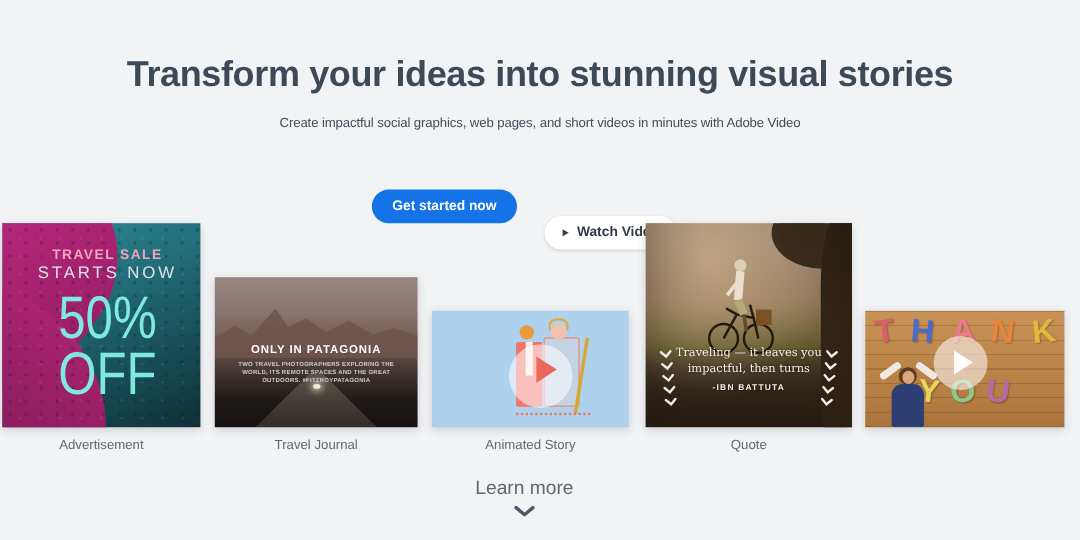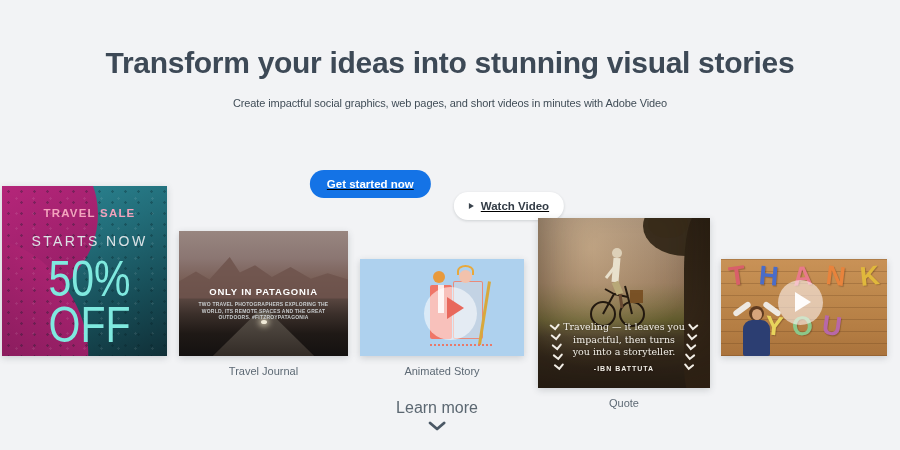--- a/index.html
+++ b/index.html
@@ -5,22 +5,22 @@
   * { margin:0; padding:0; box-sizing:border-box; }
   html,body { width:900px; height:450px; }
   body { font-family:"Liberation Sans", sans-serif; }
   .page { position:relative; width:900px; height:450px; background:#f2f3f5; overflow:hidden; }
 
   
   .headline { position:absolute; top:46px; left:0; width:100%; text-align:center;
     font-size:30px; font-weight:bold; color:#3d4956; letter-spacing:-0.3px; }
   .subtitle { position:absolute; top:97px; left:0; width:100%; text-align:center;
     font-size:11px; color:#414d57; letter-spacing:-0.1px; }
-  .cta-row { position:absolute; top:148px; left:437px; transform:translateX(-50%);
-    display:flex; gap:23px; align-items:center;text-decoration:underline; }
+  .cta-row { position:absolute; top:136px; left:437px; transform:translateX(-50%);
+    display:flex; gap:23px; align-items:center; }
   .btn { height:28px; border:none; border-radius:14px; display:flex; align-items:center;
     font-family:"Liberation Sans", sans-serif; font-size:11.5px; font-weight:bold; cursor:pointer; }
   .btn-primary { background:#1473e6; color:#ffffff; padding:0 17px; }
   .btn-secondary { background:#ffffff; color:#333c46; padding:10px 15px;
     box-shadow:0 1px 3px rgba(20,30,40,.16);margin-top:44px; }
   .play-glyph { width:0; height:0; border-left:5px solid #39424c;
     border-top:3.5px solid transparent; border-bottom:3.5px solid transparent; margin-right:7px; }
 
   
   .card { position:absolute; cursor:pointer; }
@@ -36,21 +36,21 @@
     border-radius:45% 55% 60% 40% / 55% 45% 65% 35%; transform:rotate(32deg); }
   .feather-bl { position:absolute; bottom:-70px; left:-72px; width:150px; height:190px;
     background:linear-gradient(60deg,#70174e,#b42577);
     border-radius:50% 50% 45% 55% / 45% 55% 50% 50%; transform:rotate(-30deg); }
   .droplets { position:absolute; inset:0; opacity:.85;
     background-image:radial-gradient(circle, rgba(5,30,35,.35) 1px, transparent 1.5px),
                      radial-gradient(circle, rgba(255,255,255,.10) 1px, transparent 1.4px);
     background-size:13px 11px, 17px 15px; background-position:0 0, 6px 5px; }
   .ad-text { position:absolute; inset:0; padding-top:21px; padding-left:10px; text-align:center; }
   .ad-eyebrow { font-size:11.5px; font-weight:bold; letter-spacing:1.2px; color:#f3a3bd; }
-  .ad-line2 { font-size:14px; letter-spacing:2.4px; color:#dce3e6; margin-top:14px; }
+  .ad-line2 { font-size:14px; letter-spacing:2.4px; color:#dce3e6; margin-top:0; }
   .ad-big { font-size:50px; line-height:46px; color:#7fe9df; transform:scaleX(.82); margin-top:7px; }
   .ad-big2 { margin-top:0; }
 
   
   .c2 { left:179px; top:231px; width:169px; }
   .c2 .thumb { width:169px; height:125px;
     background:linear-gradient(180deg,#988680 0%,#8b7672 22%,#7a6058 38%,#5e4a44 52%,#3c302b 66%,#1f1916 82%,#141110 100%); }
   .mountains { position:absolute; top:18%; left:0; width:100%; height:36%; background:#6e544c; opacity:.85;
     clip-path:polygon(0 100%,0 62%,10% 40%,18% 58%,30% 8%,36% 42%,45% 26%,55% 52%,66% 30%,78% 56%,88% 44%,100% 58%,100% 100%); }
   .road { position:absolute; bottom:0; left:0; width:100%; height:36%;
@@ -78,21 +78,21 @@
     border:2.5px solid #e8a83a; border-bottom:none; border-radius:17px 17px 0 0 / 12px 12px 0 0; }
   .stick { position:absolute; left:123px; top:22px; width:2.5px; height:64px; background:#d8a83c; transform:rotate(9deg); }
   .as-circle { position:absolute; left:64px; top:28px; width:53px; height:53px; border-radius:50%;
     background:rgba(255,255,255,.55); }
   .as-play { position:absolute; left:87px; top:38px; width:0; height:0;
     border-left:17px solid #e8685c; border-top:11px solid transparent; border-bottom:11px solid transparent; }
   .scallop { position:absolute; left:70px; top:83px; width:62px; height:4px;
     border-bottom:2.5px dotted #e8796a; }
 
   
-  .c4 { left:538px; top:186px; width:172px;margin-top:32px; }
+  .c4 { left:538px; top:186px; width:172px; }
   .c4 .thumb { width:172px; height:170px;
     background:linear-gradient(180deg,#a18a74 0%,#96795d 38%,#7c6b42 52%,#686231 60%,#4a3f28 70%,#3a2e1f 82%,#2e241a 100%); }
   .haze { position:absolute; inset:0;
     background:radial-gradient(ellipse at 30% 18%, rgba(225,195,155,.5), transparent 60%); }
   .vignette { position:absolute; inset:0; box-shadow:inset 0 -40px 50px rgba(25,15,8,.45); }
   .canopy { position:absolute; right:-18px; top:-22px; width:85px; height:60px;
     background:#342818; border-radius:50%; opacity:.95; }
   .canopy2 { position:absolute; right:22px; top:-8px; width:40px; height:28px;
     background:#3a2c1a; border-radius:50%; opacity:.8; }
   .trunk { position:absolute; right:-6px; top:-4px; width:32px; height:110%;
@@ -169,20 +169,21 @@
       <div class="feather-tl"></div>
       <div class="feather-bl"></div>
       <div class="droplets"></div>
       <div class="ad-text">
         <div class="ad-eyebrow">TRAVEL SALE</div>
         <div class="ad-line2">STARTS NOW</div>
         <div class="ad-big">50%</div>
         <div class="ad-big ad-big2">OFF</div>
       </div>
     </div>
+    <div class="caption">Advertisement</div>
   </div>
 
   <div class="card c2">
     <div class="thumb">
       <div class="mountains"></div>
       <div class="road"></div>
       <div class="headlight"></div>
       <div class="tj-title">ONLY IN PATAGONIA</div>
       <div class="tj-sub">TWO TRAVEL PHOTOGRAPHERS EXPLORING THE WORLD, ITS REMOTE SPACES AND THE GREAT OUTDOORS. #FITZROYPATAGONIA</div>
     </div>
@@ -226,21 +227,20 @@
       <div class="vignette"></div>
       <svg class="laurel laurel-l" width="14" height="54" viewBox="0 0 14 54">
         <path d="M3,5 L7,9 L11,5 M3,15 L7,19 L11,15 M3,25 L7,29 L11,25 M3,35 L7,39 L11,35 M3,45 L7,49 L11,45" stroke="#f2eee6" stroke-width="2" fill="none" stroke-linecap="round"></path>
       </svg>
       <svg class="laurel laurel-r" width="14" height="54" viewBox="0 0 14 54">
         <path d="M3,5 L7,9 L11,5 M3,15 L7,19 L11,15 M3,25 L7,29 L11,25 M3,35 L7,39 L11,35 M3,45 L7,49 L11,45" stroke="#f2eee6" stroke-width="2" fill="none" stroke-linecap="round"></path>
       </svg>
       <div class="quote-block">
         <div>Traveling — it leaves you</div>
         <div>impactful, then turns</div>
-        <div>you into a storyteller.</div>
         <div class="attribution">-IBN BATTUTA</div>
       </div>
     </div>
     <div class="caption">Quote</div>
   </div>
 
   <div class="card c5">
     <div class="thumb">
       <div class="letters-top">
         <span style="color:#d95f6a">T</span>

